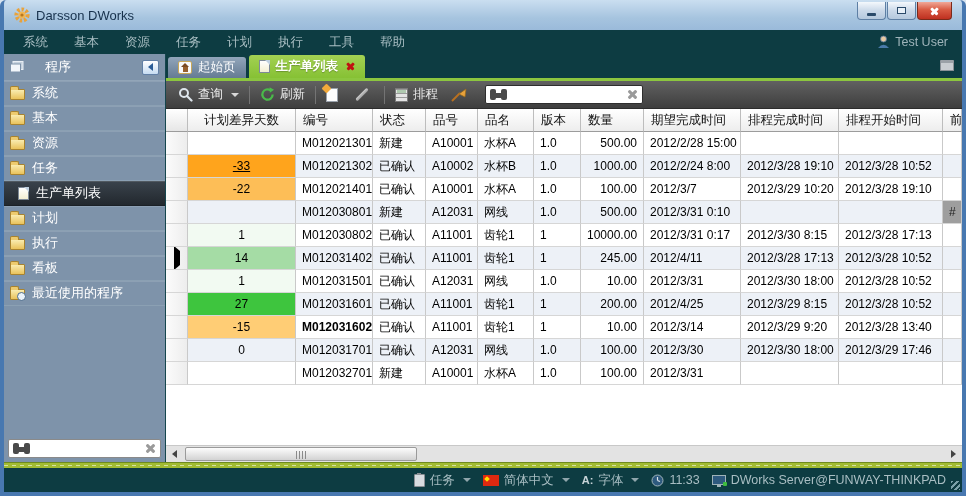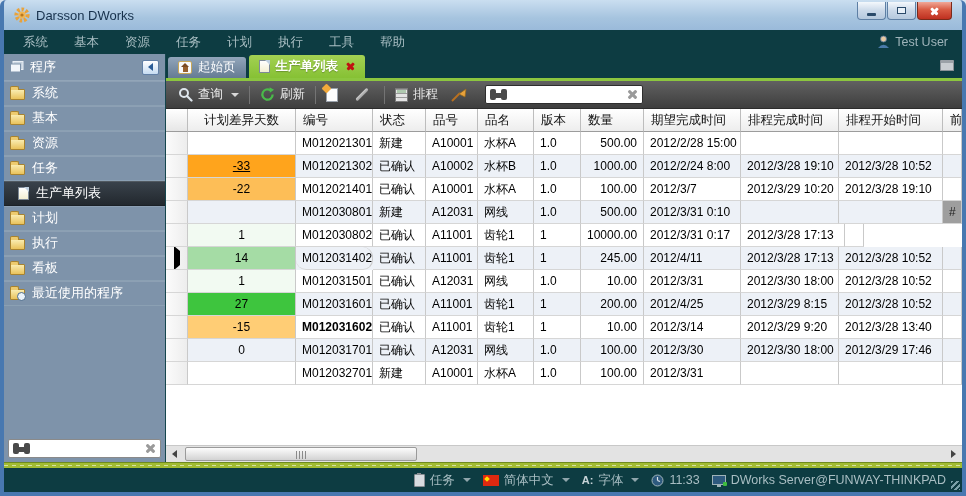--- a/index.html
+++ b/index.html
@@ -31,21 +31,21 @@
   .menu-item { color:#A9BEC3; font-size:12.5px; padding:0 13px; line-height:24px; cursor:default; }
   .menu-spacer { flex:1; }
   .user-box { display:flex; align-items:center; gap:5px; color:#9FB4BA; font-size:12.5px; padding-right:8px; }
 
   
   .main { display:flex; height:408px; }
 
   
   .sidebar { width:162px; background:#7E93AA; position:relative; border-right:1px solid #15464E; }
   .side-header { height:27px; display:flex; align-items:center; padding:0 6px; color:#FFFFFF;
-                 font-size:13px; border-bottom:1px solid #92A5B8; }
+                 font-size:13px; border-bottom:1px solid #92A5B8;gap:15px; }
   .side-header .lbl { margin-left:6px; flex:1; }
   .collapse-btn { width:17px; height:15px; border:1px solid #6280A6; border-radius:2px;
                   background:linear-gradient(#FFFFFF,#C6DCF2); display:flex; align-items:center; justify-content:center; }
   .tri-left { width:0; height:0; border-top:4px solid transparent; border-bottom:4px solid transparent; border-right:5px solid #2B5C96; }
   .side-item { height:25px; display:flex; align-items:center; padding:0 6px; color:#FFFFFF;
                font-size:13px; border-bottom:1px solid #8BA0B3; box-shadow:inset 0 1px 0 rgba(255,255,255,0.12); cursor:default; }
   .side-item .lbl { margin-left:7px; }
   .side-item.selected { background:linear-gradient(#3A434C,#22282E); border-bottom-color:#1A2026; padding-left:14px; }
   .side-item.child { background:#91A5BA; padding-left:38px; }
   .side-search { position:absolute; left:4px; right:4px; bottom:4px; height:19px; background:#fff;
@@ -398,27 +398,28 @@
             <div class="grid-row">
               <div class="grid-cell align-center cell-selector" style="width: 22px;"></div>
               <div class="grid-cell align-center" style="width: 108px; background: rgb(242, 250, 242);">1</div>
               <div class="grid-cell align-left" style="width: 77px;">M012030802</div>
               <div class="grid-cell align-left" style="width: 53px;">已确认</div>
               <div class="grid-cell align-left" style="width: 52px;">A11001</div>
               <div class="grid-cell align-left" style="width: 56px;">齿轮1</div>
               <div class="grid-cell align-left" style="width: 47px;">1</div>
               <div class="grid-cell align-right" style="width: 63px;">10000.00</div>
               <div class="grid-cell align-left" style="width: 97px;">2012/3/31 0:17</div>
+              <div class="grid-cell align-left" style="width: 98px;">2012/3/30 8:15</div>
               <div class="grid-cell align-left" style="width: 104px;">2012/3/28 17:13</div>
               <div class="grid-cell align-left" style="width: 19px;"></div>
             </div>
             <div class="grid-row">
               <div class="grid-cell align-center cell-selector" style="width: 22px;"><span class="row-marker"></span></div>
               <div class="grid-cell align-center" style="width: 108px; background: rgb(165, 220, 165);">14</div>
-              <div class="grid-cell align-left" style="width: 77px; border-radius: 10px;">M012031402</div>
+              <div class="grid-cell align-left" style="width: 77px;">M012031402</div>
               <div class="grid-cell align-left" style="width: 53px;">已确认</div>
               <div class="grid-cell align-left" style="width: 52px;">A11001</div>
               <div class="grid-cell align-left" style="width: 56px;">齿轮1</div>
               <div class="grid-cell align-left" style="width: 47px;">1</div>
               <div class="grid-cell align-right" style="width: 63px;">245.00</div>
               <div class="grid-cell align-left" style="width: 97px;">2012/4/11</div>
               <div class="grid-cell align-left" style="width: 98px;">2012/3/28 17:13</div>
               <div class="grid-cell align-left" style="width: 104px;">2012/3/28 10:52</div>
               <div class="grid-cell align-left" style="width: 19px;"></div>
             </div>

